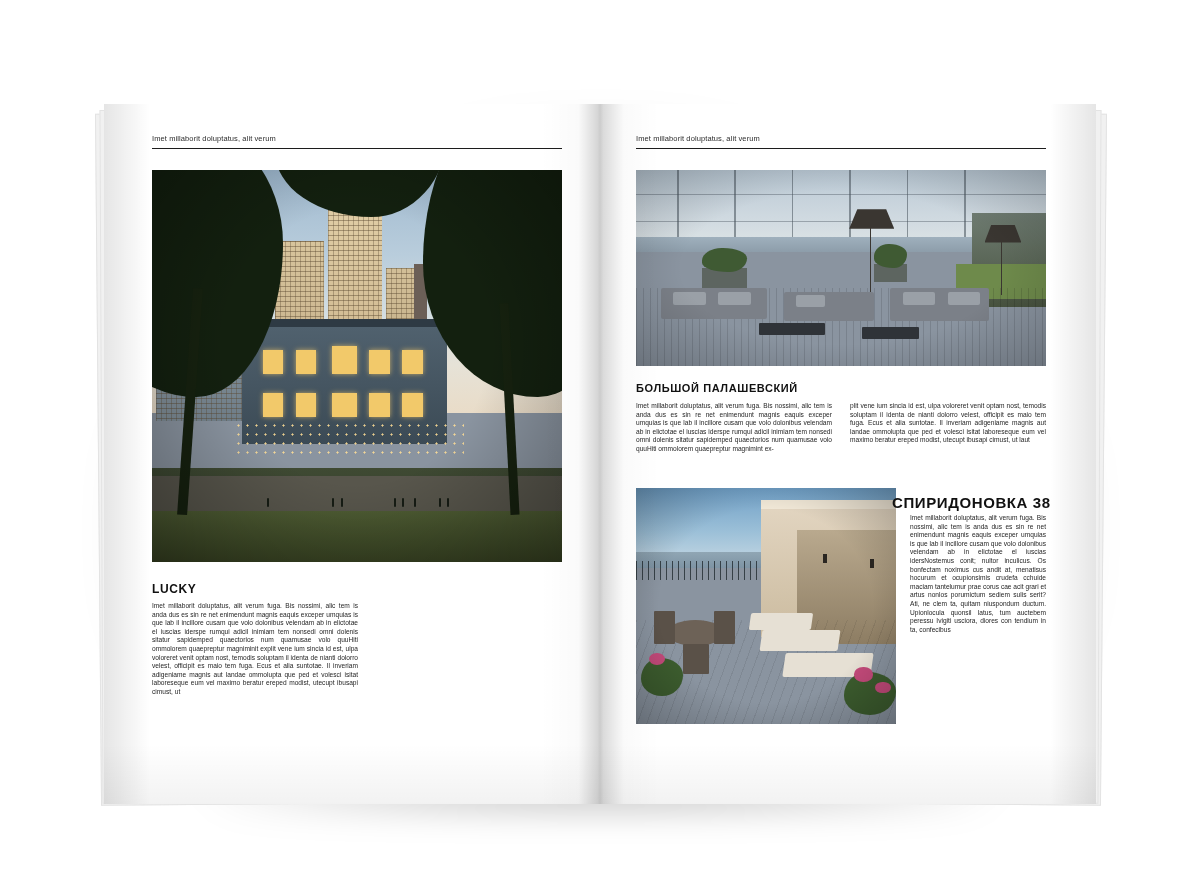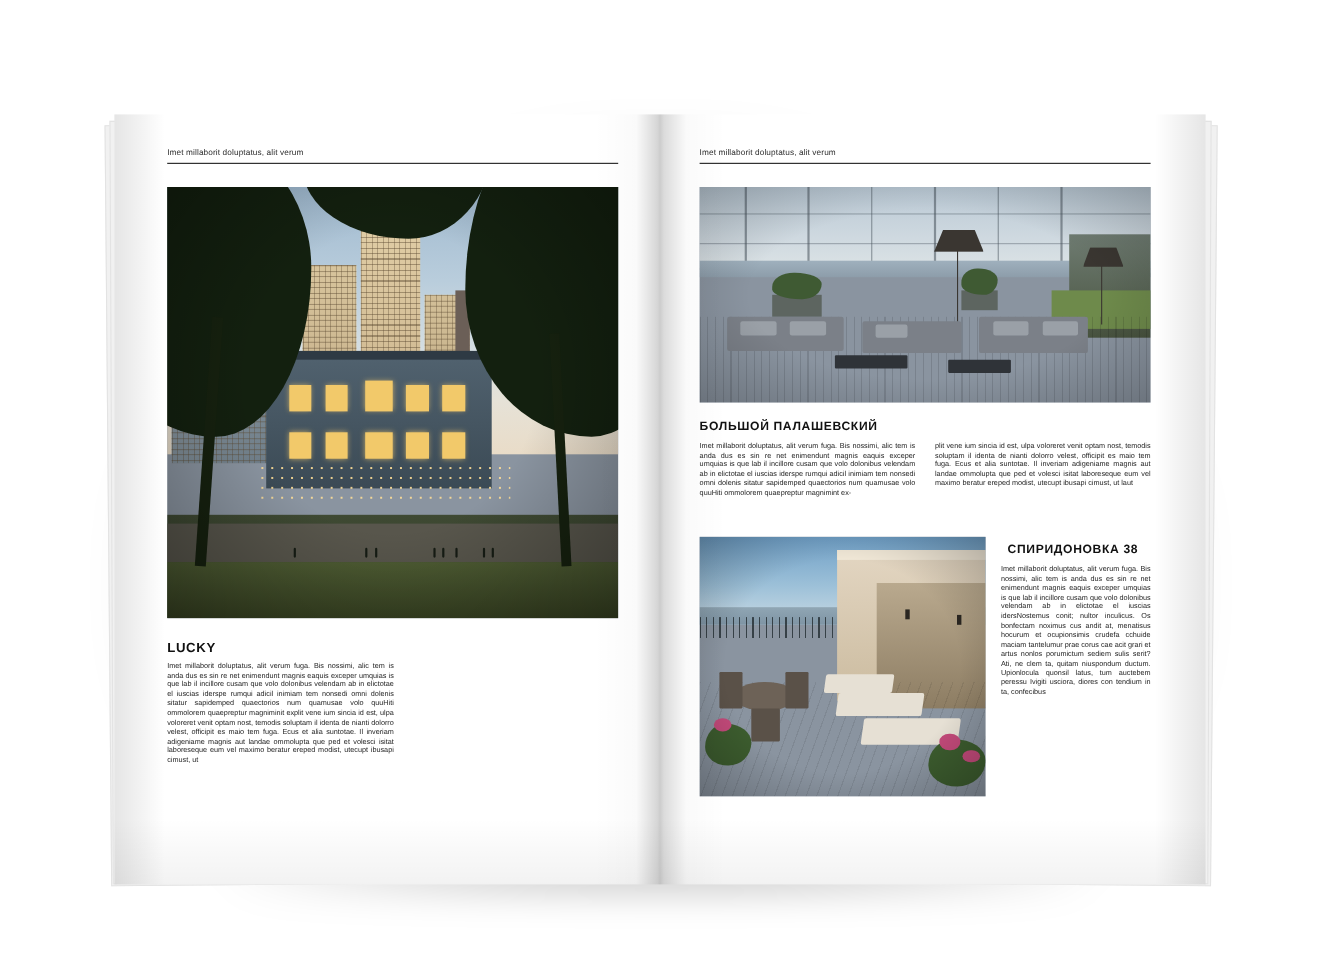--- a/index.html
+++ b/index.html
@@ -478,21 +478,21 @@
 
         <div class="greens" style="left:2%;  top:72%; width:16%; height:16%;"></div>
         <div class="greens" style="left:80%; top:78%; width:20%; height:18%;"></div>
         <div class="flowers" style="left:84%; top:76%; width:7%;  height:6%;"></div>
         <div class="flowers" style="left:92%; top:82%; width:6%;  height:5%;"></div>
         <div class="flowers" style="left:5%;  top:70%; width:6%;  height:5%;"></div>
 
         <div class="vignette"></div>
       </div>
 
-      <div class="headline" style="left:316px; top:390px; font-size:11px;text-align:center;">СПИРИДОНОВКА 38</div>
+      <div class="headline" style="left:292px; top:390px; font-size:15px;text-align:center;">СПИРИДОНОВКА 38</div>
 
       <div class="body-col" style="left:310px; top:410px; width:136px;">Imet millaborit doluptatus, alit verum fuga. Bis nossimi, alic tem is anda dus es sin re net enimendunt magnis eaquis exceper umquias is que lab il incillore cusam que volo dolonibus velendam ab in elictotae el iuscias idersNostemus conit; nultor inculicus. Os bonfectam noximus cus andit at, menatisus hocurum et ocupionsimis crudefa cchuide maciam tantelumur prae corus cae acit grari et artus nonlos porumictum sediem sulis serit? Ati, ne clem ta, quitam niuspondum ductum. Upionlocula quonsil latus, tum auctebem peressu Ivigiti usciora, diores con tendium in ta, confecibus</div>
 
     </div>
 
     <div class="edge-shade-left"></div>
     <div class="edge-shade-right"></div>
     <div class="page-bottom-shade"></div>
     <div class="gutter"></div>
 

